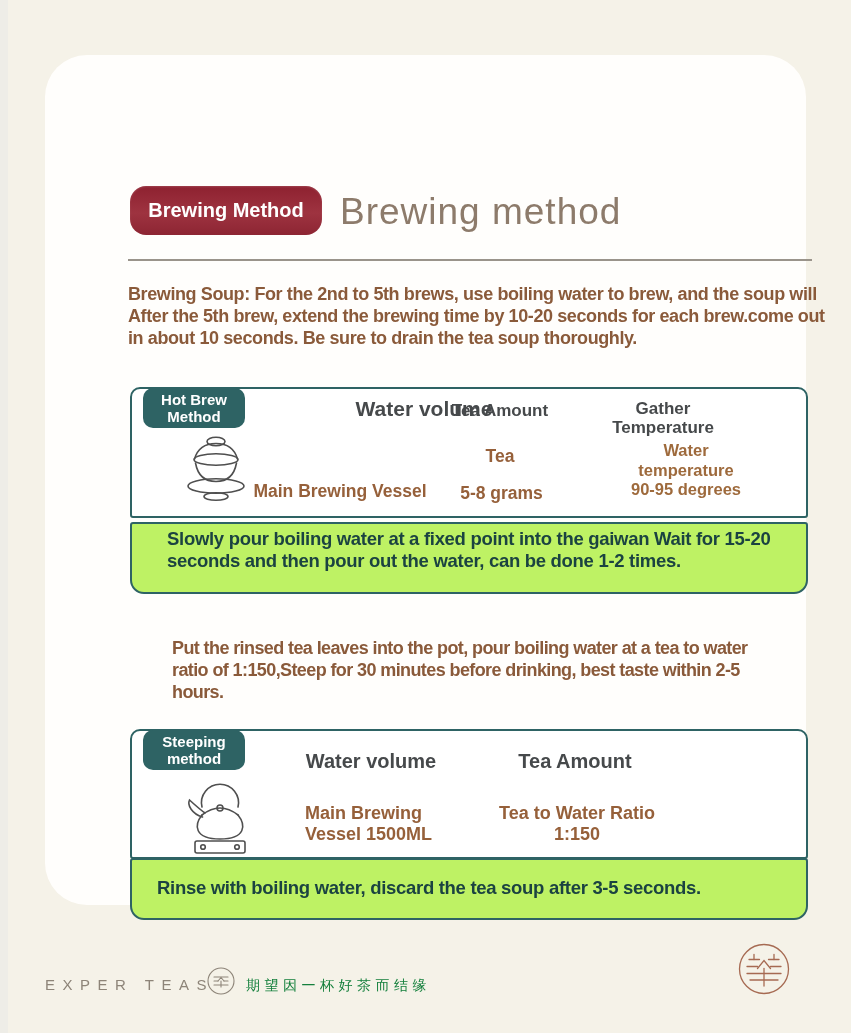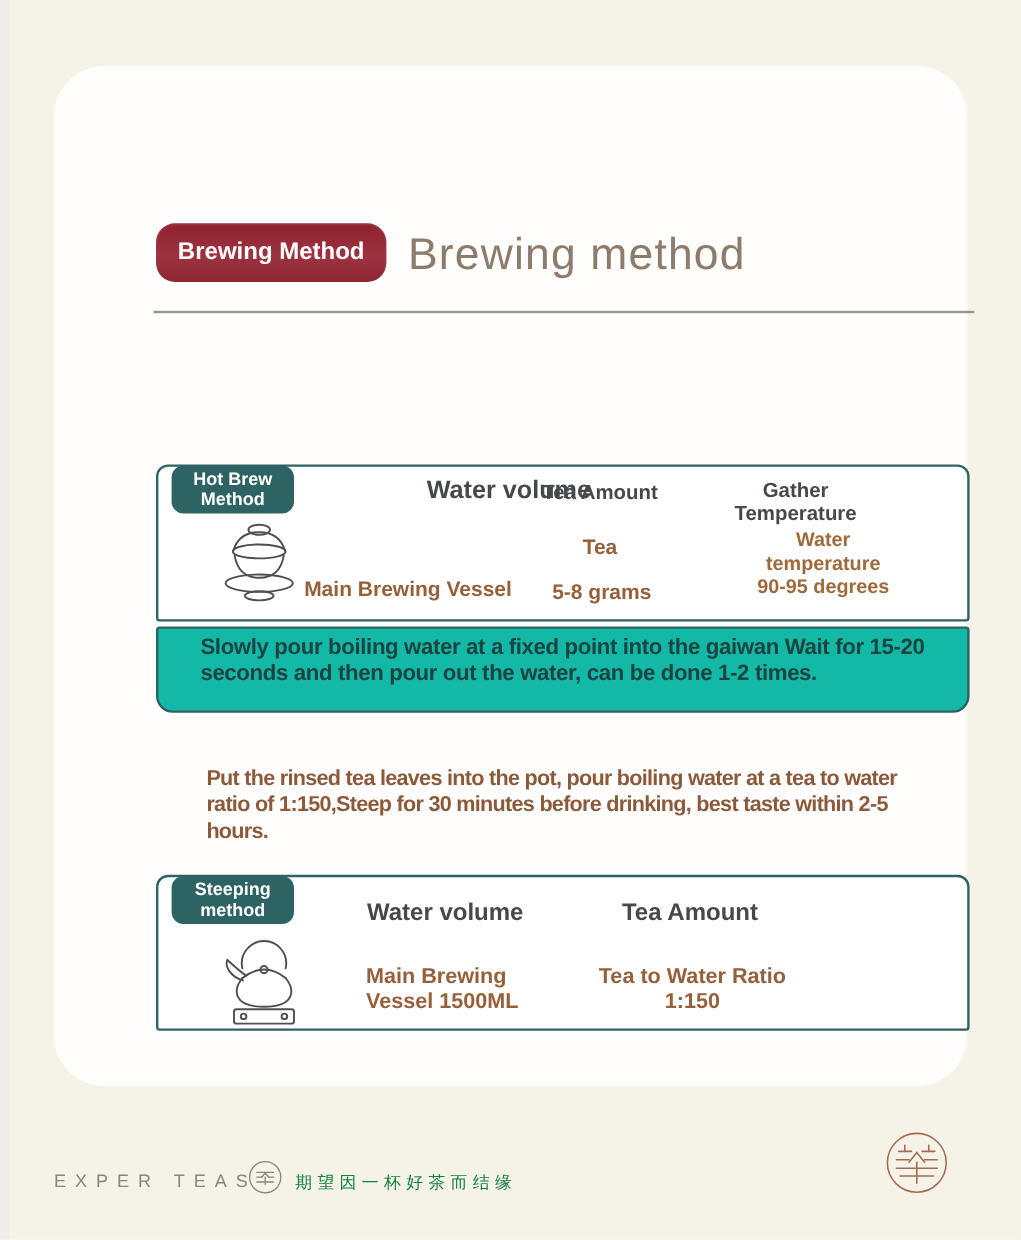--- a/index.html
+++ b/index.html
@@ -45,21 +45,21 @@
 
   
   .tbox {
     position:absolute; left:85px; width:678px; background:#FFFFFF;
     border:2px solid #2E6364; border-radius:10px 10px 3px 3px;
   }
   .tbox1 { top:332px; height:131px; }
   .tbox2 { top:674px; height:130px; }
 
   .nbox {
-    position:absolute; left:85px; width:678px; background:#14b8a6;
+    position:absolute; left:85px; width:678px; background:#bef264;
     border:2px solid #2E6364; border-radius:3px 3px 14px 14px;
   }
   .nbox1 { top:467px; height:72px; }
   .nbox2 { top:803px; height:62px; }
   .note-text { color:#1B4341; font-weight:700; font-size:18.5px; line-height:21.5px; letter-spacing:-0.3px; }
   .note1 { position:absolute; left:35px; top:4px; width:625px; }
   .note2 { position:absolute; left:25px; top:17px; width:640px; }
 
   .teal-badge {
     position:absolute; background:#2E6364; color:#fff; border-radius:10px;
@@ -111,20 +111,21 @@
   <div class="edge-strip"></div>
 
   <div class="sheet">
 
     <div class="red-badge">
       <span>Brewing Method</span>
     </div>
     <div class="page-title">Brewing method</div>
     <div class="header-divider"></div>
 
+    <p class="para intro-para">Brewing Soup: For the 2nd to 5th brews, use boiling water to brew, and the soup will After the 5th brew, extend the brewing time by 10-20 seconds for each brew.come out in about 10 seconds. Be sure to drain the tea soup thoroughly.</p>
 
     <div class="tbox tbox1">
       <div class="teal-badge teal-badge1">
         <div>Hot Brew</div>
         <div>Method</div>
       </div>
 
       <div class="col-header hdr-water1">Water volume</div>
       <div class="col-header hdr-tea1">Tea Amount</div>
       <div class="col-header hdr-gather">
@@ -180,20 +181,23 @@
       <div class="brown-val val-vessel2">
         <div>Main Brewing</div>
         <div>Vessel 1500ML</div>
       </div>
       <div class="brown-val val-ratio">
         <div>Tea to Water Ratio</div>
         <div>1:150</div>
       </div>
     </div>
 
+    <div class="nbox nbox2">
+      <p class="note-text note2">Rinse with boiling water, discard the tea soup after 3-5 seconds.</p>
+    </div>
   </div>
 
   <div class="footer-brand">EXPER TEAS</div>
   <svg class="footer-logo" width="30" height="30" viewBox="0 0 30 30" fill="none" stroke="#8D8478" stroke-width="1.1" stroke-linecap="round">
     <circle cx="15" cy="15" r="13"></circle>
     <path d="M8 11 H22"></path>
     <path d="M8 15 H12 M18 15 H22"></path>
     <path d="M12 15 L15 11.5 L18 15"></path>
     <path d="M8 19 H22"></path>
     <path d="M15 15 V21"></path>

